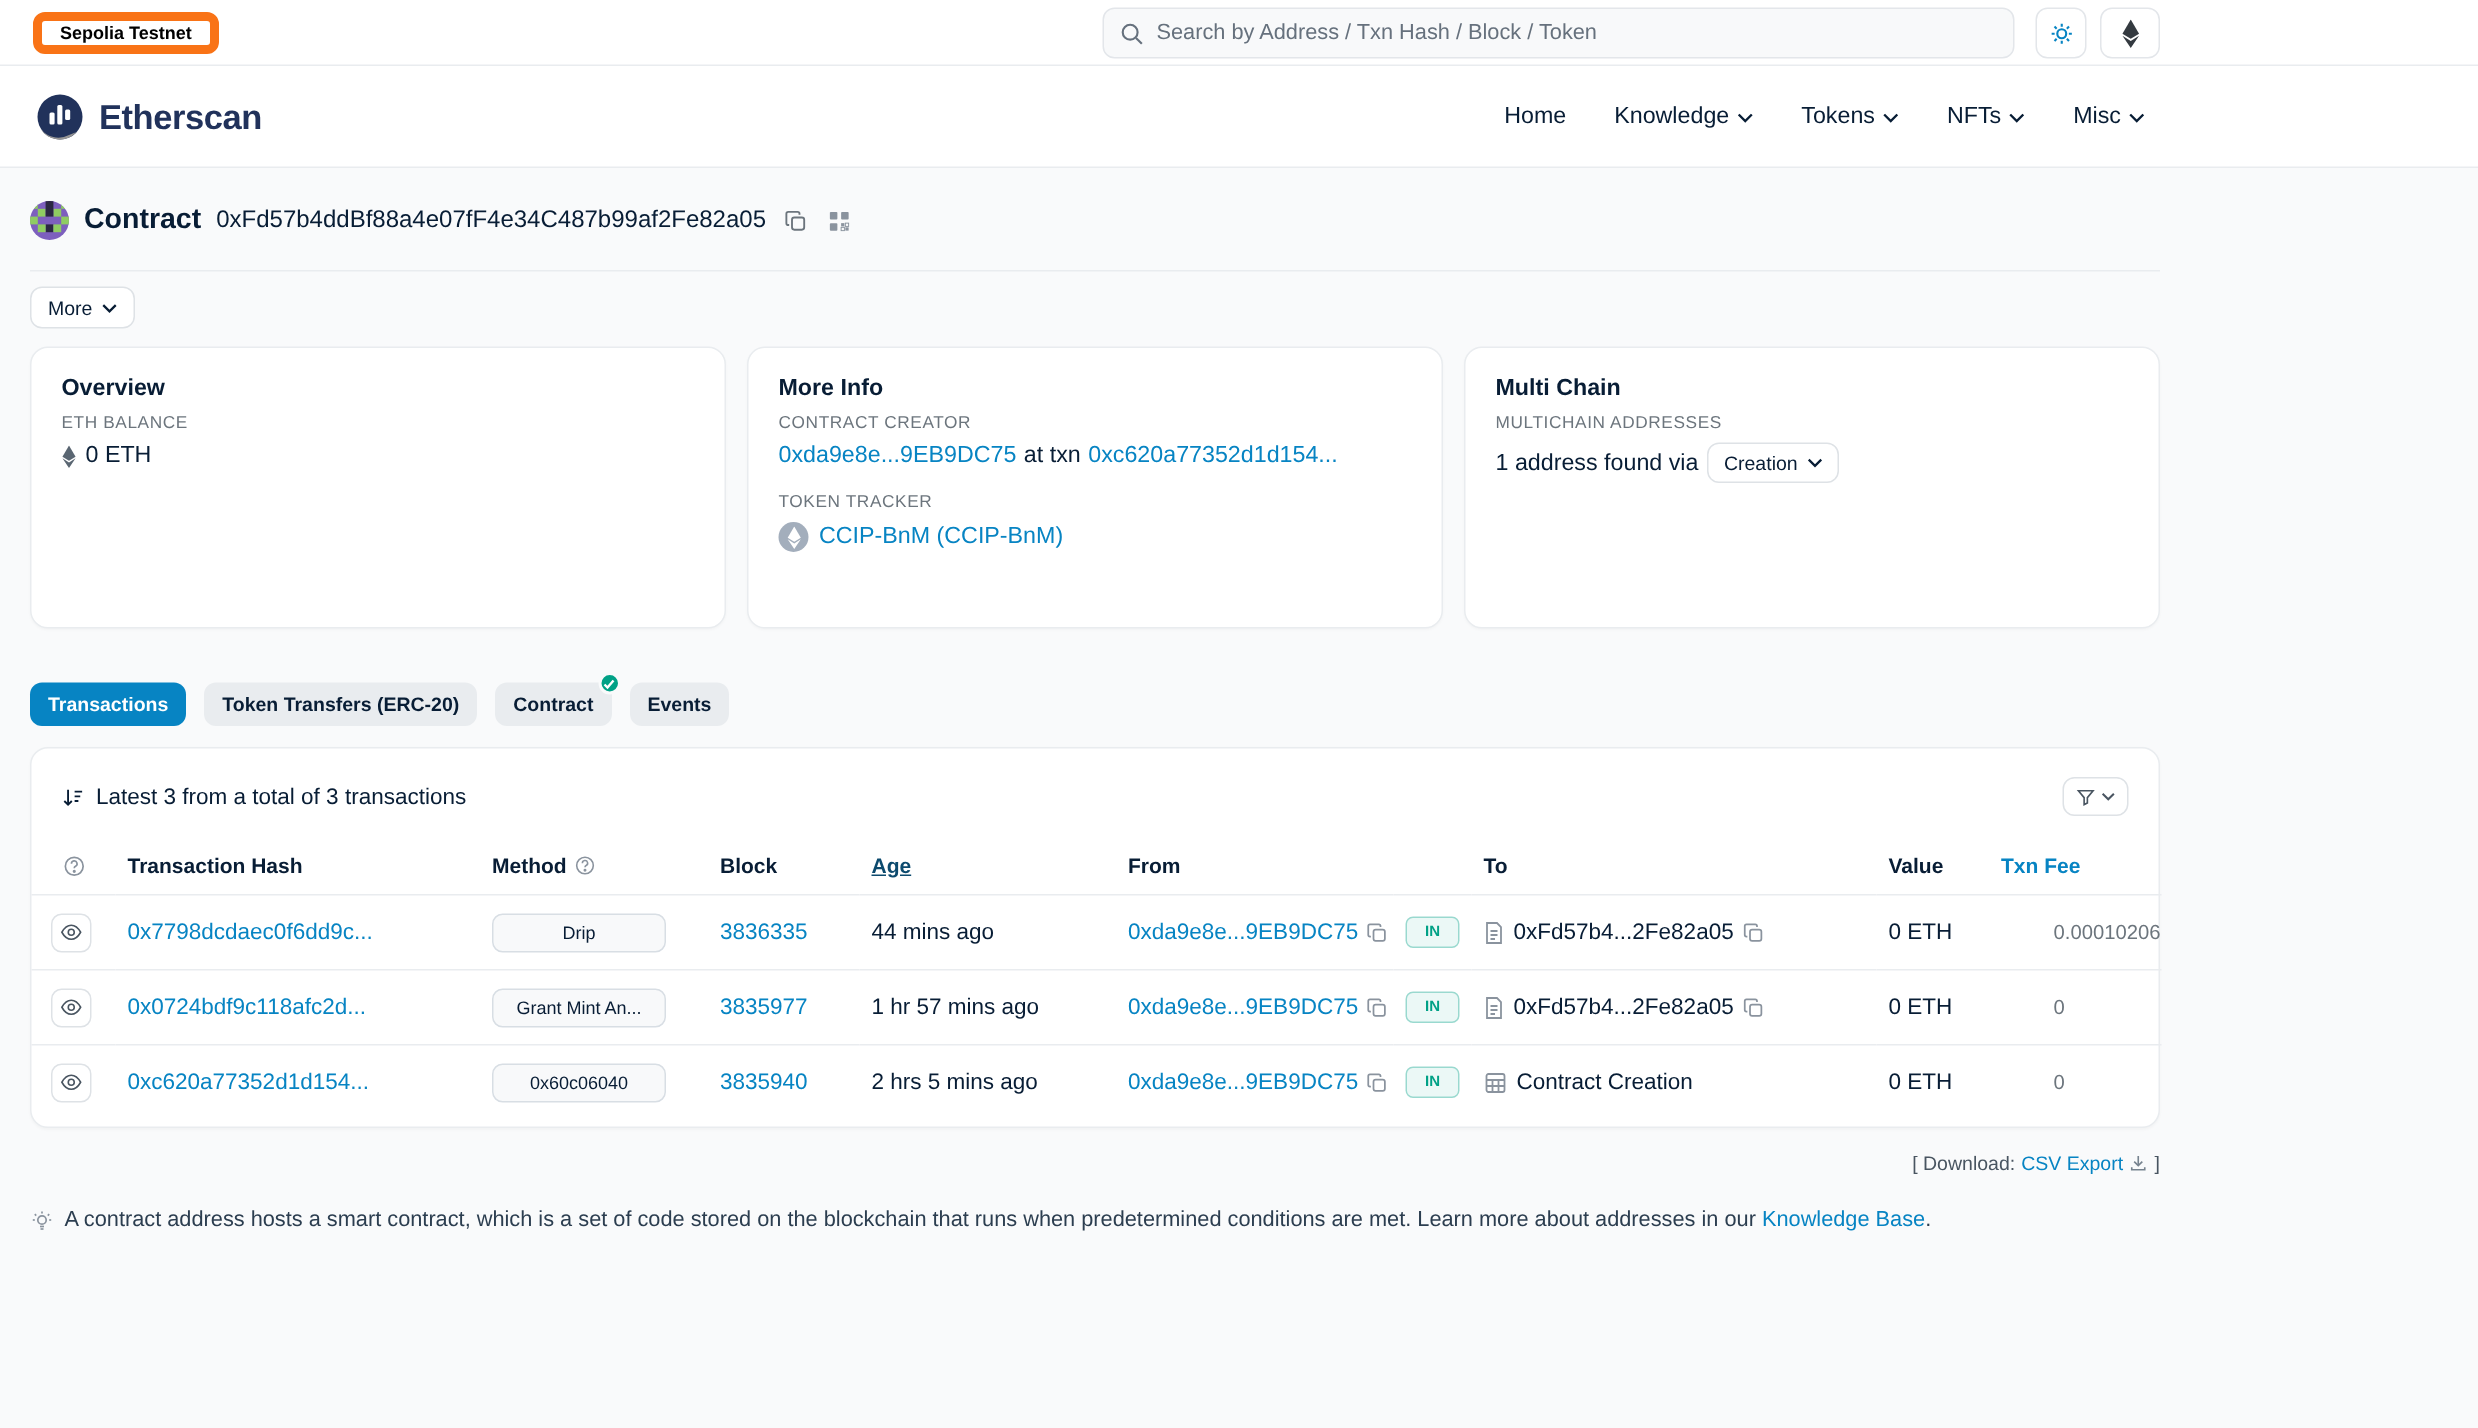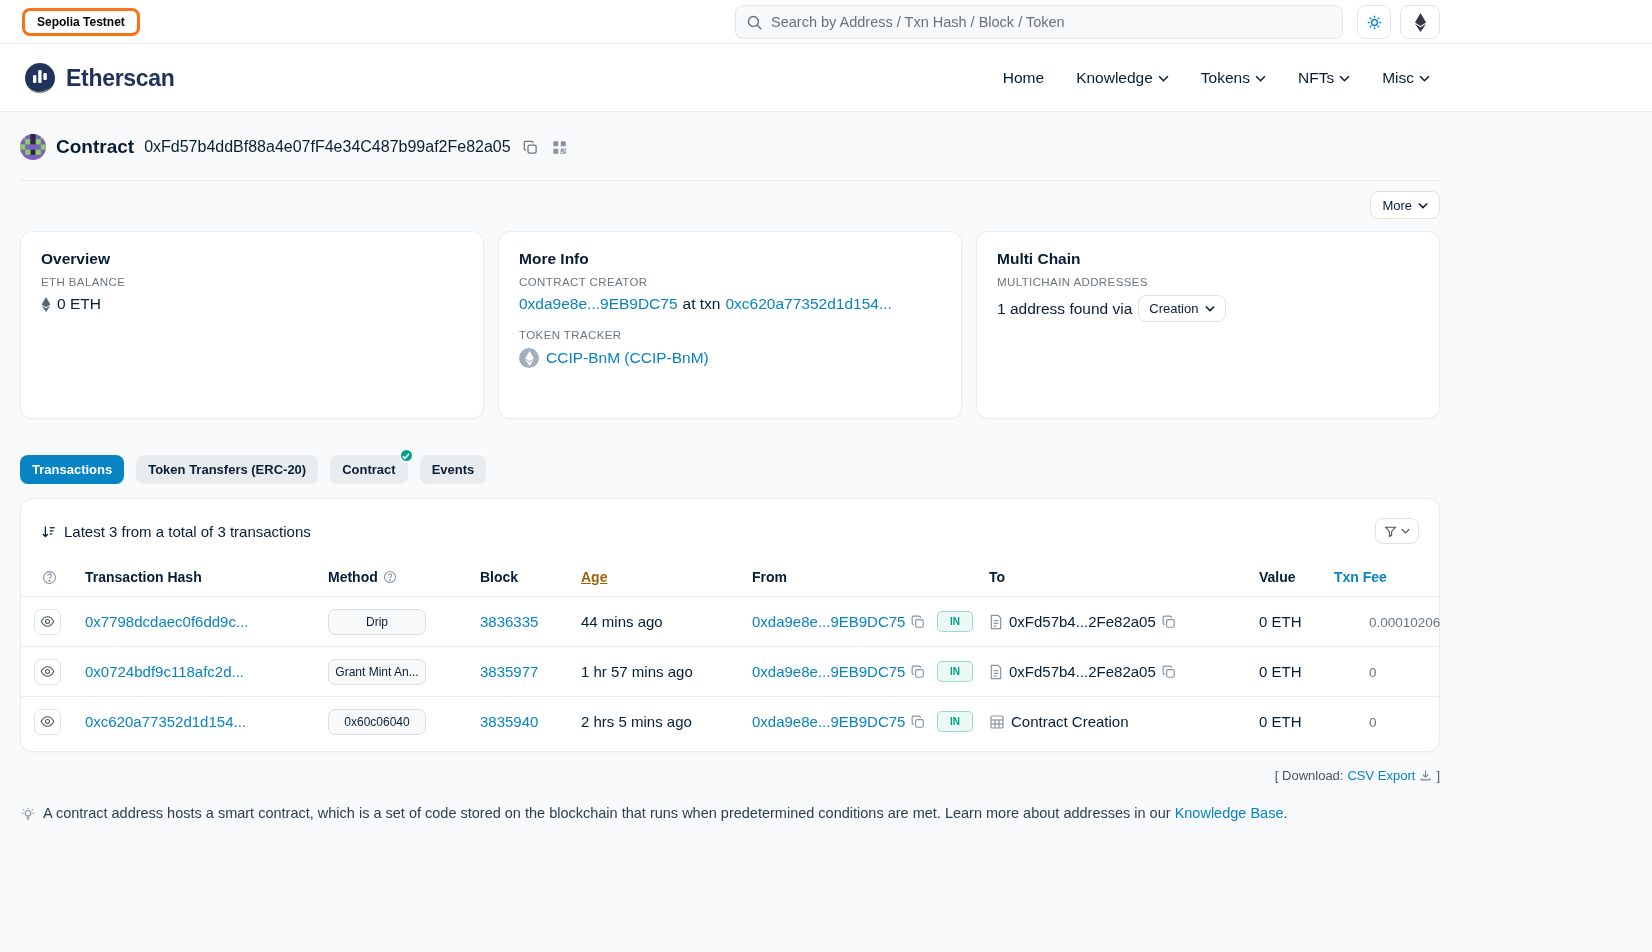--- a/index.html
+++ b/index.html
@@ -3,21 +3,21 @@
 <meta charset="utf-8">
 <style>
   * { margin:0; padding:0; box-sizing:border-box; }
   html,body { width:1652px; height:952px; overflow:hidden; }
   body { font-family:"Liberation Sans","DejaVu Sans",sans-serif; background:#f9fafb; color:#081d35; }
   a { text-decoration:none; }
 
   
   .topbar { position:relative; height:44px; background:#fff; border-bottom:1px solid #e9ecef; }
   .network-badge { position:absolute; left:22px; top:8px; height:28px; padding:0 12px; background:#fff;
-    border:3px solid #f97316; border-radius:8px; font-size:12px; font-weight:700; display:flex; align-items:center; cursor:pointer; }
+    border:6px solid #f97316; border-radius:8px; font-size:12px; font-weight:700; display:flex; align-items:center; cursor:pointer; }
   .searchbox { position:absolute; left:735px; top:5px; width:608px; height:34px; background:#f8f9fa;
     border:1px solid #e3e6ea; border-radius:8px; display:flex; align-items:center; padding:0 10px; }
   .searchbox input { flex:1; border:none; outline:none; background:transparent; font-size:14.5px; color:#081d35;
     font-family:"Liberation Sans",sans-serif; margin-left:8px; }
   .searchbox input::placeholder { color:#66717d; }
   .topbar-right { position:absolute; right:212px; top:5px; display:flex; gap:9px; }
   .icon-btn { width:34px; height:34px; border:1px solid #e3e6ea; border-radius:8px; background:#fff;
     display:flex; align-items:center; justify-content:center; cursor:pointer; }
   .icon-btn.eth-btn { width:40px; }
 
@@ -33,21 +33,21 @@
 
   
   .title-row { display:flex; align-items:center; gap:10px; padding-top:22px; padding-bottom:20px; }
   .avatar { width:26px; height:26px; border-radius:50%; overflow:hidden; flex:0 0 auto; }
   .page-type { font-size:19px; font-weight:700; color:#081d35; }
   .page-address { font-size:16px; color:#081d35; }
   .ghost-icon { background:none; border:none; cursor:pointer; display:flex; align-items:center; padding:2px; }
   .title-divider { border-bottom:1px solid #e9ecef; }
 
   
-  .more-row { display:flex; justify-content:flex-end; padding-top:10px; }
+  .more-row { display:flex; justify-content:flex-start; padding-top:10px; }
   .more-btn { height:28px; padding:0 11px; background:#fff; border:1px solid #dee2e6; border-radius:8px;
     font-size:13px; color:#081d35; display:flex; align-items:center; gap:6px; cursor:pointer; }
 
   
   .cards { display:grid; grid-template-columns:1fr 1fr 1fr; gap:14px; margin-top:12px; }
   .card { background:#fff; border:1px solid #e9ecef; border-radius:12px; padding:18px 20px; height:188px;
     box-shadow:0 1px 2px rgba(0,0,0,0.03); }
   .card-title { font-size:15.5px; font-weight:700; color:#081d35; }
   .card-label { font-size:11.5px; font-weight:400; color:#6c757d; letter-spacing:0.4px; margin-top:8px; }
   .card-value { font-size:15.5px; margin-top:7px; display:flex; align-items:center; gap:6px; }
@@ -77,21 +77,21 @@
   table { width:100%; border-collapse:collapse; table-layout:fixed; }
   thead th { font-size:14px; font-weight:700; color:#081d35; text-align:left; padding:9px 8px 11px 8px;
     border-bottom:1px solid #e9ecef; white-space:nowrap; }
   thead th .th-inner { display:flex; align-items:center; gap:5px; }
   tbody td { font-size:15px; padding:0 8px; height:50px; border-bottom:1px solid #e9ecef; white-space:nowrap;
     overflow:hidden; }
   tbody tr:last-child td { border-bottom:none; }
   .eye-btn { width:27px; height:26px; border:1px solid #dee2e6; border-radius:7px; background:#fff;
     display:flex; align-items:center; justify-content:center; cursor:pointer; margin-left:5px; }
   .hash-link, .block-link, .addr-link { color:#0784c3; cursor:pointer; }
-  .method-pill { width:98px; height:26px; background:#f8f9fa; border:1px solid #d8dee4; border-radius:7px;
+  .method-pill { width:116px; height:26px; background:#f8f9fa; border:1px solid #d8dee4; border-radius:7px;
     font-size:12px; color:#081d35; display:flex; align-items:center; justify-content:center; cursor:default;
     overflow:hidden; white-space:nowrap; font-family:"Liberation Sans",sans-serif; }
   .method-pill span { overflow:hidden; text-overflow:ellipsis; padding:0 6px; }
   .cell-flex { display:flex; align-items:center; gap:6px; }
   .in-badge { min-width:25px; height:21px; padding:0 4px; background:rgba(0,161,134,0.08);
     border:1px solid rgba(0,161,134,0.35); border-radius:5px; color:#00a186; font-size:10px; font-weight:700;
     display:flex; align-items:center; justify-content:center; }
   .fee { font-size:13.5px; color:#6c757d;margin-left:35px; }
 
   
@@ -392,21 +392,21 @@
                     <circle cx="12" cy="17.4" r="0.8" fill="#8a939e"></circle>
                   </svg>
                 </span>
               </span>
             </th>
           <th>
               <span class="th-inner">
                 <span>Block</span>
               </span>
             </th>
-          <th style="color:#a16207;text-decoration:underline;">
+          <th style="color:#0c4a6e;text-decoration:underline;">
               <span class="th-inner">
                 <span>Age</span>
               </span>
             </th>
           <th>
               <span class="th-inner">
                 <span>From</span>
               </span>
             </th>
           <th></th>

